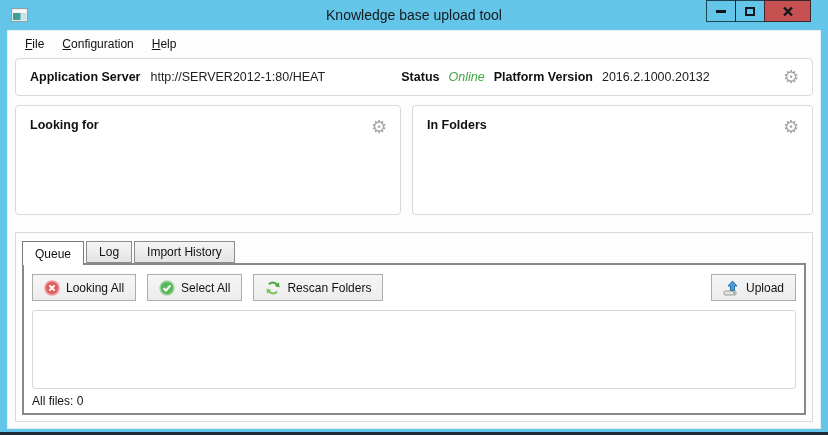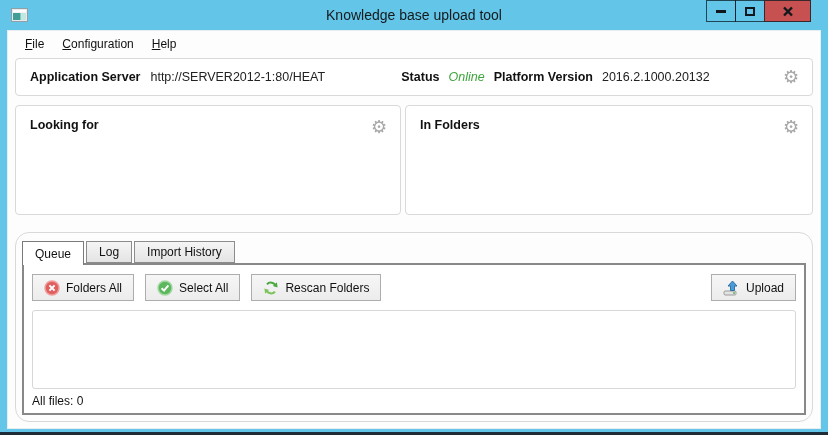--- a/index.html
+++ b/index.html
@@ -85,37 +85,37 @@
     font-size: 18px; line-height: 18px;
     color: #a8a8a8;
     cursor: pointer;
     user-select: none;
     width: 22px; text-align: center;
   }
   .gear-icon::before { content: "\2699"; }
   .panel-row {
     margin-top: 9px;
     height: 110px;
-    display: flex; gap: 4px;
+    display: flex; gap: 11px;
   }
   .side-panel {
     position: relative;
     padding: 12px 10px 0 14px;
     display: flex; align-items: flex-start;
   }
   .side-panel .panel-title { font-weight: bold; font-size: 12.5px; color: #111; flex: 1; }
   .looking-panel { width: 386px; }
   .folders-panel { flex: 1; }
   
   .queue-group {
     margin-top: 17px;
     margin-bottom: 6px;
     flex: 1;
     border: 1px solid #d9d9d9;
-    border-radius: 14px;
+    border-radius: 1px;
     padding: 6px;
     display: flex; flex-direction: column;
     background: #fdfdfd;
   }
   .tabstrip { display: flex; align-items: flex-end; height: 24px; }
   .tab {
     height: 22px;
     padding: 0 12px;
     display: flex; align-items: center;
     font-size: 12px; color: #111;
@@ -249,21 +249,21 @@
       <div class="tab-content">
         <div class="toolbar">
 
           <button class="btn">
             <span class="icon">
               <svg width="16" height="16" viewBox="0 0 16 16">
                 <circle cx="8" cy="8" r="7" fill="#e15f5f" stroke="#ef9d9d" stroke-width="1.5"></circle>
                 <path d="M5.4 5.4 L10.6 10.6 M10.6 5.4 L5.4 10.6" stroke="#fff" stroke-width="2"></path>
               </svg>
             </span>
-            <span>Folders All</span>
+            <span>Looking All</span>
           </button>
 
           <button class="btn">
             <span class="icon">
               <svg width="16" height="16" viewBox="0 0 16 16">
                 <circle cx="8" cy="8" r="7" fill="#5cb85c" stroke="#a5d8a5" stroke-width="1.5"></circle>
                 <path d="M4.6 8.3 L7 10.6 L11.4 5.4" stroke="#fff" stroke-width="2" fill="none"></path>
               </svg>
             </span>
             <span>Select All</span>

